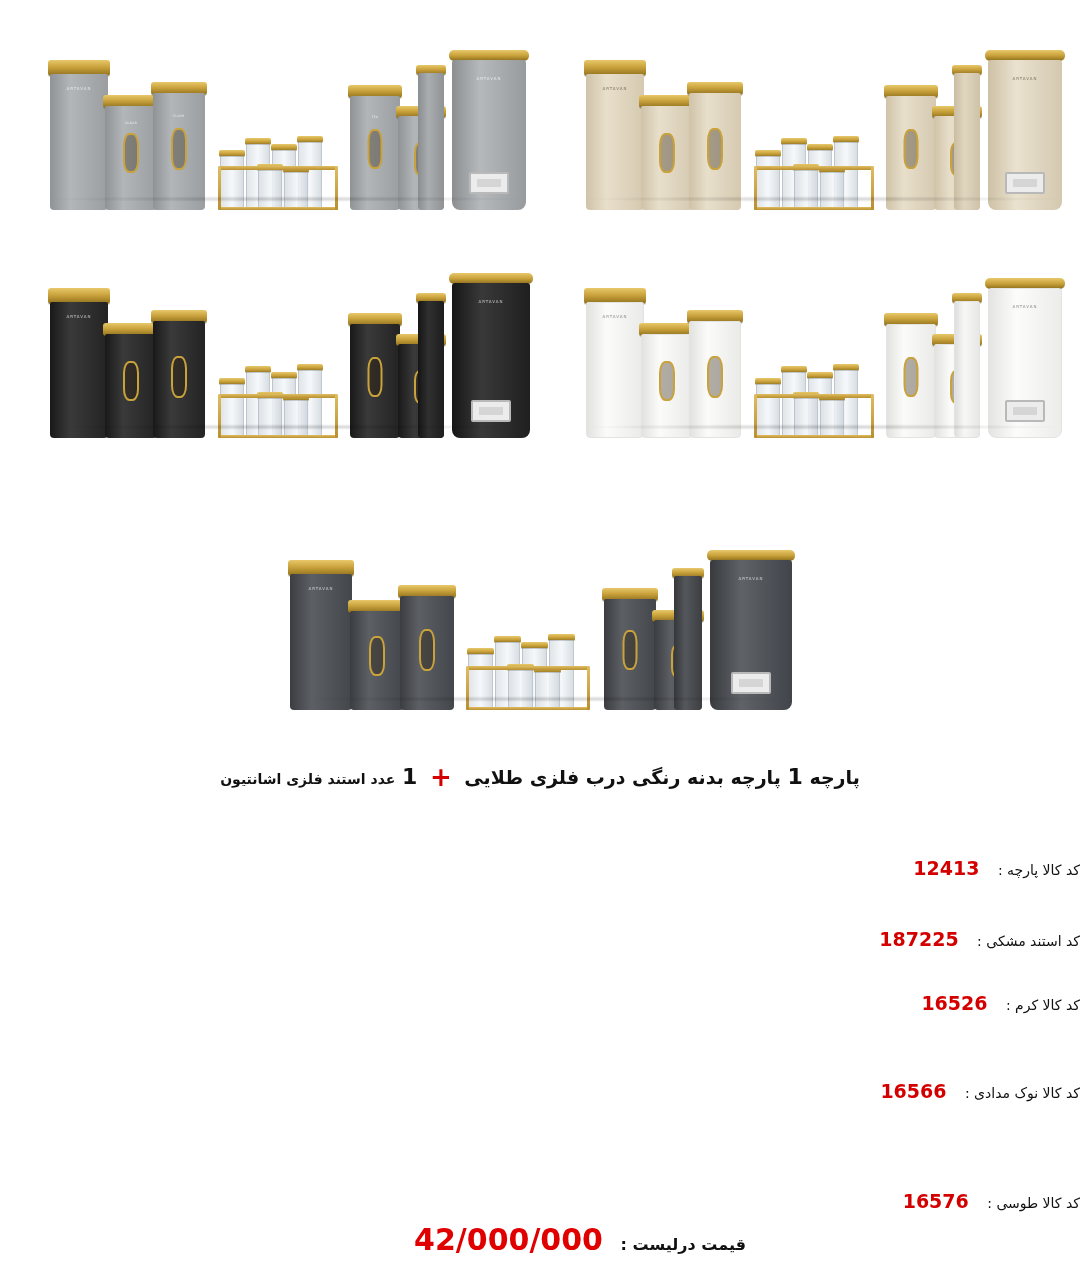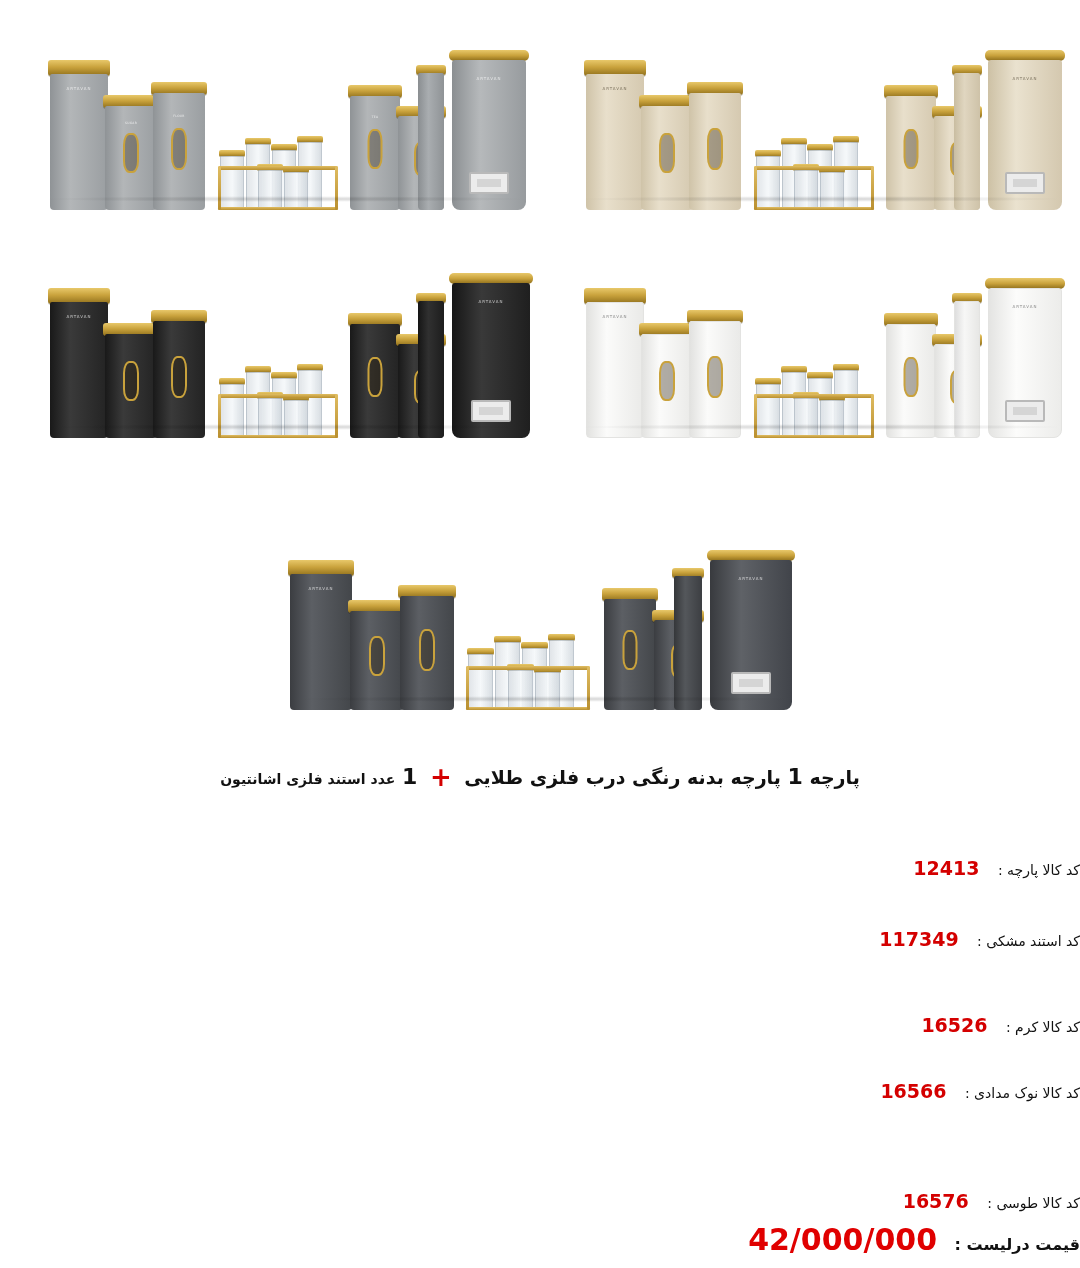--- a/index.html
+++ b/index.html
@@ -145,21 +145,21 @@
     color: #d40000;
     font-size: 19px;
     font-weight: bold;
     padding-right: 14px;
     letter-spacing: .5px;
   }
   .price-row {
     position: absolute;
     right: 0;
     width: 1000px;
-    text-align: right;
+    text-align: center;
     direction: rtl;
     font-size: 16px;
     font-weight: bold;
     color: #111111;
     white-space: nowrap;
   }
   .price-row .num {
     color: #e00000;
     font-size: 30px;
     font-weight: bold;
@@ -544,24 +544,24 @@
     <span class="small">عدد استند فلزی اشانتیون</span>
   </div>
 
   <div class="code-row" style="top:857px;">
     <span>کد کالا پارچه :</span>
     <span class="num">12413</span>
   </div>
 
   <div class="code-row" style="top:928px;">
     <span>کد استند مشکی :</span>
-    <span class="num">117349</span>
-  </div>
-
-  <div class="code-row" style="top:1014px;">
+    <span class="num">187225</span>
+  </div>
+
+  <div class="code-row" style="top:992px;">
     <span>کد کالا کرم  :</span>
     <span class="num">16526</span>
   </div>
 
   <div class="code-row" style="top:1080px;">
     <span>کد کالا نوک مدادی :</span>
     <span class="num">16566</span>
   </div>
 
   <div class="code-row" style="top:1190px;">

